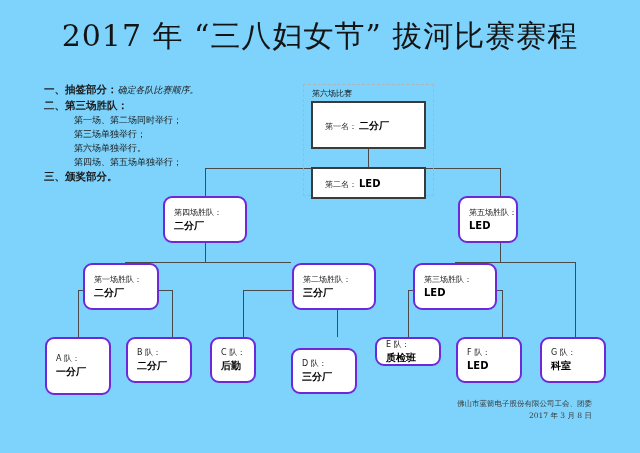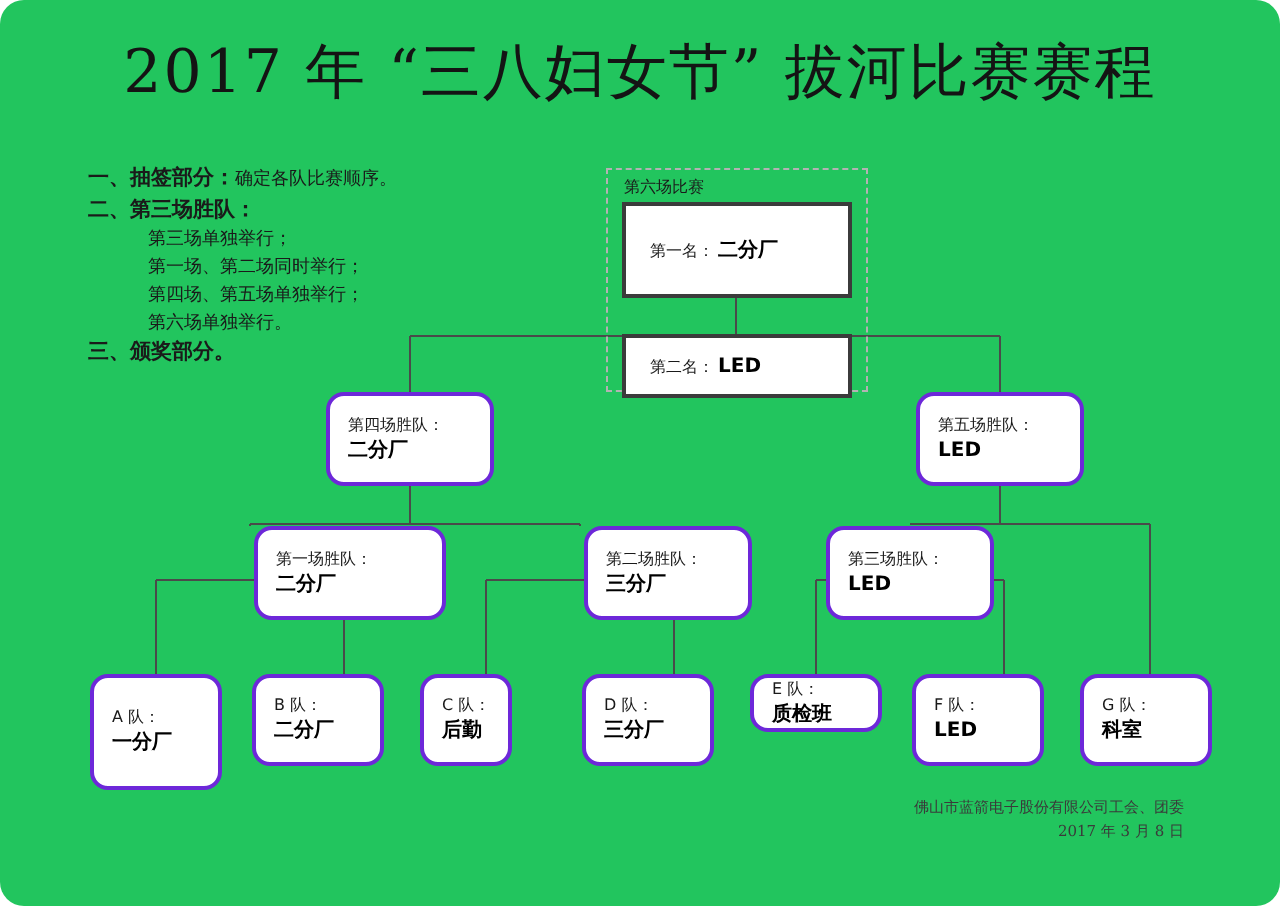--- a/index.html
+++ b/index.html
@@ -4,24 +4,23 @@
 <style>
   html, body {
     margin: 0;
     padding: 0;
     background: #ffffff;
   }
   #page {
     position: relative;
     width: 640px;
     height: 453px;
-    background: #22c55e;
+    background: #7dd3fc;
     overflow: hidden;
     font-family: "DejaVu Sans", "Liberation Sans", sans-serif;
-    border-radius: 12px;
   }
   #title {
     position: absolute;
     left: 0;
     top: 16px;
     width: 640px;
     text-align: center;
     font-size: 30px;
     font-weight: 400;
     letter-spacing: 1px;
@@ -38,20 +37,21 @@
   }
   .rule-major {
     font-size: 10.5px;
     font-weight: bold;
     line-height: 15px;
     white-space: nowrap;
   }
   .rule-major .rule-tail {
     font-weight: normal;
     font-size: 9px;
+    font-style: italic;
   }
   .rule-sub {
     font-size: 9px;
     font-weight: normal;
     line-height: 14px;
     padding-left: 30px;
     white-space: nowrap;
   }
   svg.bracket {
     position: absolute;
@@ -136,24 +136,24 @@
 
   <div id="title">2017 年 “三八妇女节” 拔河比赛赛程</div>
 
   <div id="rules">
     <div class="rule-major">
       <span>一、抽签部分：</span><span class="rule-tail">确定各队比赛顺序。</span>
     </div>
     <div class="rule-major">
       <span>二、第三场胜队：</span>
     </div>
+    <div class="rule-sub">第一场、第二场同时举行；</div>
     <div class="rule-sub">第三场单独举行；</div>
-    <div class="rule-sub">第一场、第二场同时举行；</div>
+    <div class="rule-sub">第六场单独举行。</div>
     <div class="rule-sub">第四场、第五场单独举行；</div>
-    <div class="rule-sub">第六场单独举行。</div>
     <div class="rule-major">
       <span>三、颁奖部分。</span>
     </div>
   </div>
 
   <svg class="bracket" viewBox="0 0 640 453" preserveAspectRatio="none">
     <g stroke="#4a4a4a" stroke-width="1" fill="none" shape-rendering="crispEdges">
 
       <line x1="368" y1="149" x2="368" y2="167"></line>
 
@@ -209,26 +209,26 @@
       <span class="node-label">第二名：</span>
       <span class="node-value">LED</span>
     </div>
   </div>
 
   <div class="node-box" style="left:163px; top:196px; width:84px; height:47px;">
     <span class="node-label">第四场胜队：</span>
     <span class="node-value">二分厂</span>
   </div>
 
-  <div class="node-box" style="left:458px; top:196px; width:84px; height:47px;">
+  <div class="node-box" style="left:458px; top:196px; width:60px; height:47px;">
     <span class="node-label">第五场胜队：</span>
     <span class="node-value">LED</span>
   </div>
 
-  <div class="node-box" style="left:83px; top:263px; width:96px; height:47px;margin-left:44px;">
+  <div class="node-box" style="left:83px; top:263px; width:76px; height:47px;">
     <span class="node-label">第一场胜队：</span>
     <span class="node-value">二分厂</span>
   </div>
 
   <div class="node-box" style="left:248px; top:263px; width:84px; height:47px;margin-left:44px;">
     <span class="node-label">第二场胜队：</span>
     <span class="node-value">三分厂</span>
   </div>
 
   <div class="node-box" style="left:413px; top:263px; width:84px; height:47px;">
@@ -244,21 +244,21 @@
   <div class="node-box" style="left:126px; top:337px; width:66px; height:46px;">
     <span class="node-label">B 队：</span>
     <span class="node-value">二分厂</span>
   </div>
 
   <div class="node-box" style="left:210px; top:337px; width:46px; height:46px;">
     <span class="node-label">C 队：</span>
     <span class="node-value">后勤</span>
   </div>
 
-  <div class="node-box" style="left:291px; top:337px; width:66px; height:46px;">
+  <div class="node-box" style="left:291px; top:348px; width:66px; height:46px;">
     <span class="node-label">D 队：</span>
     <span class="node-value">三分厂</span>
   </div>
 
   <div class="node-box" style="left:375px; top:337px; width:66px; height:29px;">
     <span class="node-label">E 队：</span>
     <span class="node-value">质检班</span>
   </div>
 
   <div class="node-box" style="left:456px; top:337px; width:66px; height:46px;">

